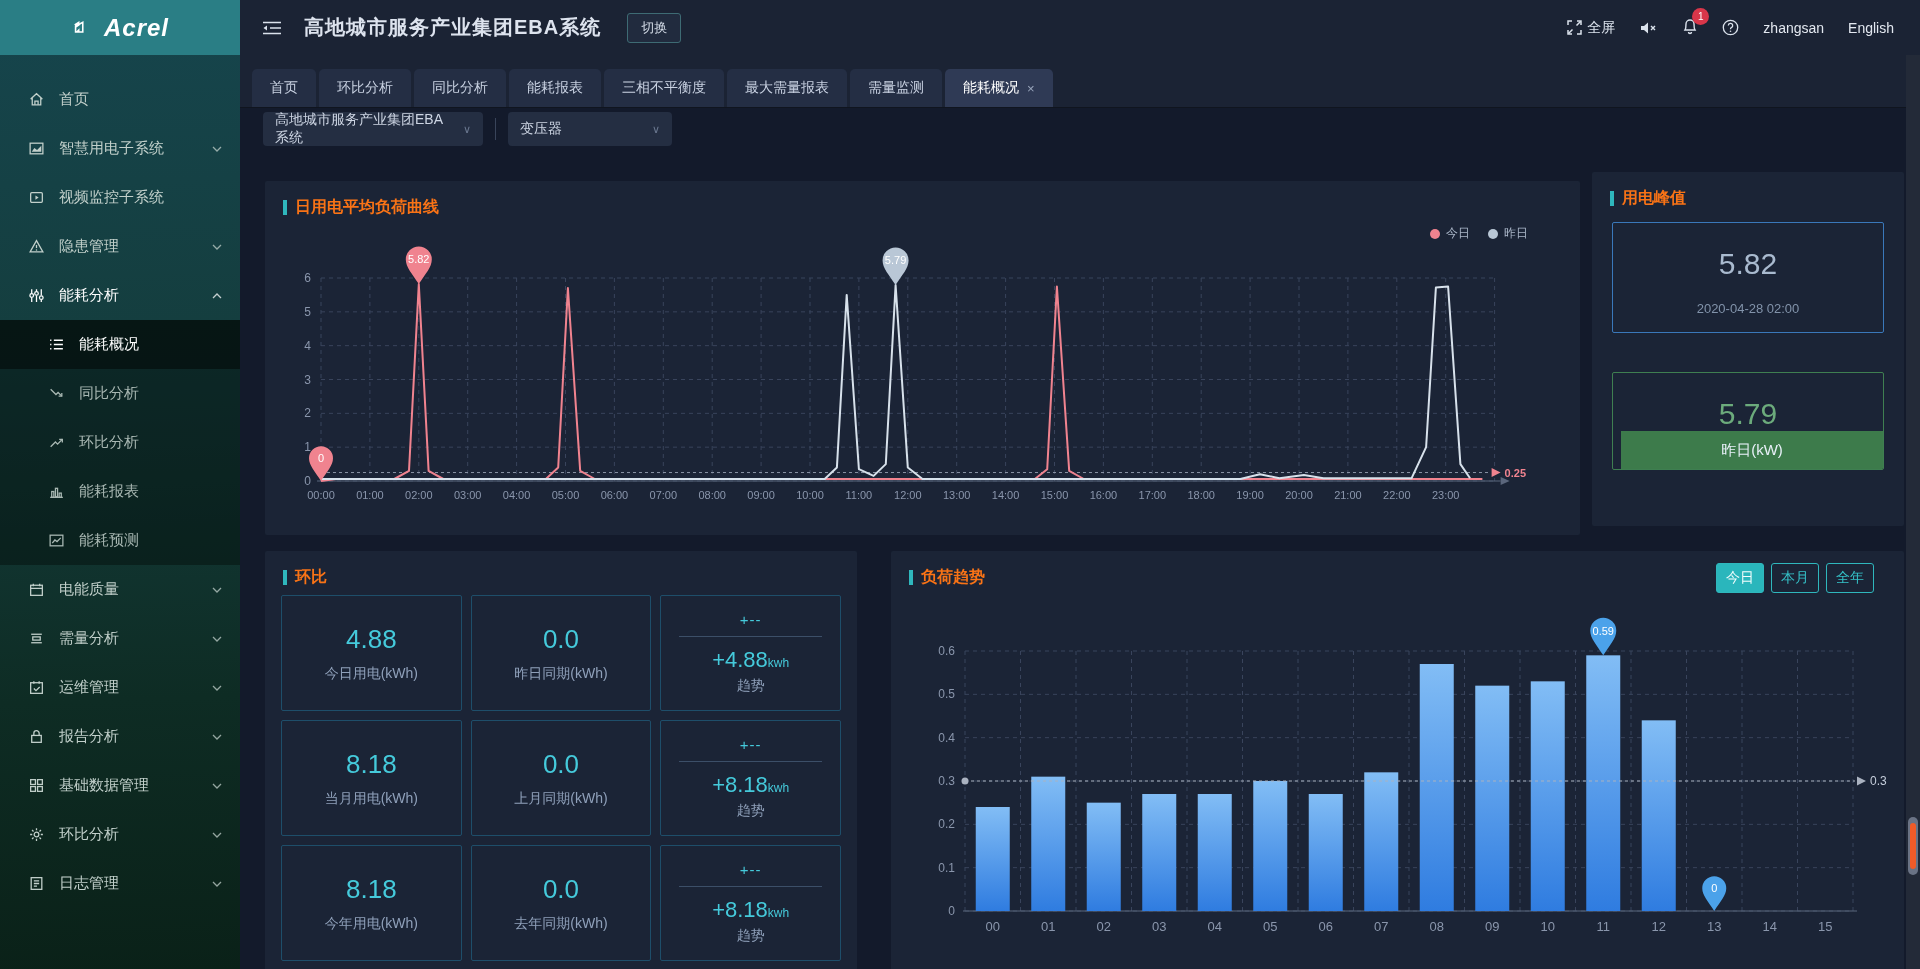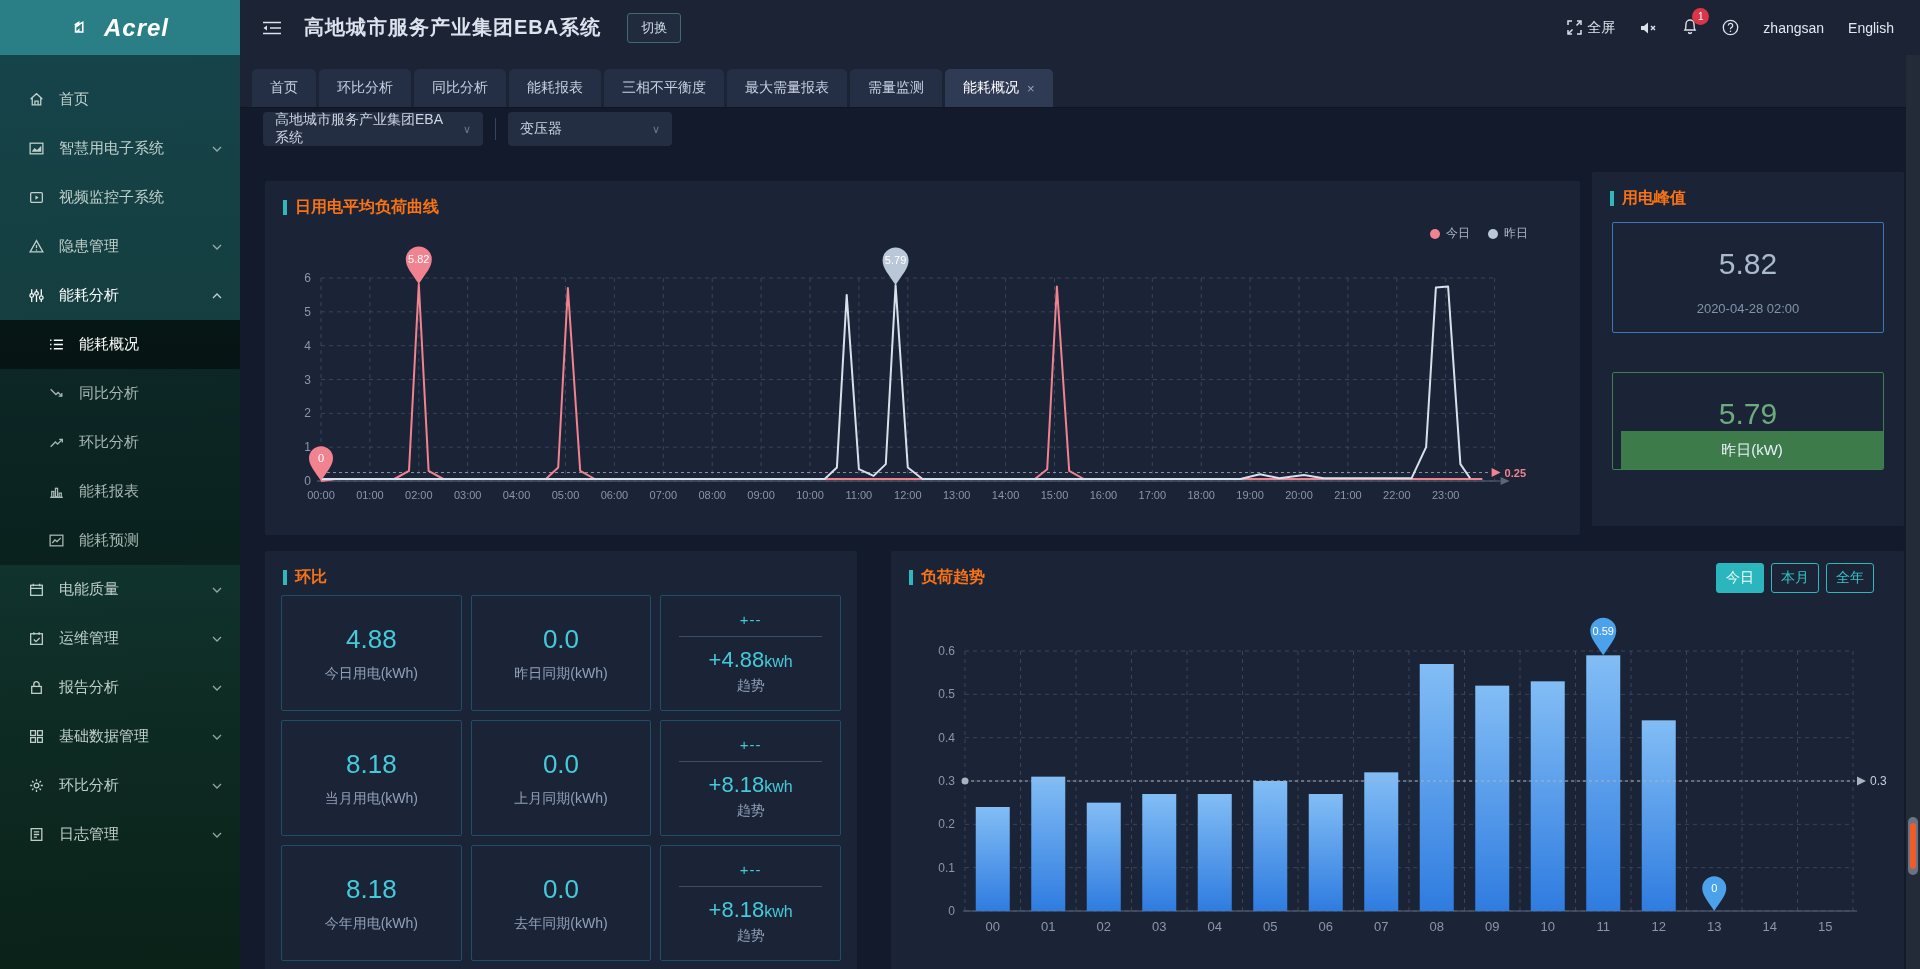--- a/index.html
+++ b/index.html
@@ -80,21 +80,21 @@
   .ratio-grid { position:absolute; left:16px; top:44px; width:560px;
     display:grid; grid-template-columns:repeat(3,1fr); gap:9px;text-align:right; }
   .r-card { height:116px; border:1px solid #1e4e6a; border-radius:2px;
     display:flex; flex-direction:column; align-items:center; justify-content:center; gap:10px; }
   .r-val { color:#45cadb; font-size:26px; }
   .r-lbl { color:#8fa0ba; font-size:14px; }
   .r-card.trend { gap:4px; }
   .t-top { color:#45cadb; font-size:15px; letter-spacing:1px; }
   .t-line { width:80%; height:1px; background:#3c4f68; margin:4px 0 6px; }
   .t-delta { color:#45cadb; font-size:22px; }
-  .t-unit { font-size:16px; }
+  .t-unit { font-size:12px; }
 
   
   .trend-btns { position:absolute; right:30px; top:12px; display:flex; gap:7px; }
   .tbtn { width:48px; height:30px; display:flex; align-items:center; justify-content:center;
     border:1px solid #2fb7bd; border-radius:3px; color:#35c2c8; font-size:14px; cursor:pointer; }
   .tbtn.active { background:#2ab6bc; color:#f2fdfd; }
 
   svg.chart { position:absolute; left:0; top:0; }
 
   
@@ -205,20 +205,31 @@
         <span class="lbl">能耗预测</span>
       </div>
     </div>
 
     <div class="nav-item">
       <svg class="icn" viewBox="0 0 16 16" fill="none" stroke="currentColor" stroke-width="1.2">
           <rect x="2.5" y="4" width="11" height="9.5"></rect>
           <path d="M5 2.5 V5 M11 2.5 V5 M2.5 7 H13.5"></path>
         </svg>
       <span class="lbl">电能质量</span>
+      <svg class="chev" viewBox="0 0 10 6" fill="none" stroke="currentColor" stroke-width="1.3">
+          <path d="M1 1 L5 5 L9 1"></path>
+        </svg>
+    </div>
+    <div class="nav-item">
+      <svg class="icn" viewBox="0 0 16 16" fill="none" stroke="currentColor" stroke-width="1.2">
+          <path d="M3 4 H13"></path>
+          <rect x="4.5" y="6.5" width="7" height="3"></rect>
+          <path d="M3 12 H13"></path>
+        </svg>
+      <span class="lbl">需量分析</span>
       <svg class="chev" viewBox="0 0 10 6" fill="none" stroke="currentColor" stroke-width="1.3">
           <path d="M1 1 L5 5 L9 1"></path>
         </svg>
     </div>
     <div class="nav-item">
       <svg class="icn" viewBox="0 0 16 16" fill="none" stroke="currentColor" stroke-width="1.2">
           <rect x="2.5" y="3.5" width="11" height="10"></rect>
           <path d="M5.5 2 V4.5 M10.5 2 V4.5"></path>
           <path d="M5.5 9 L7.5 11 L11 7.5"></path>
         </svg>

